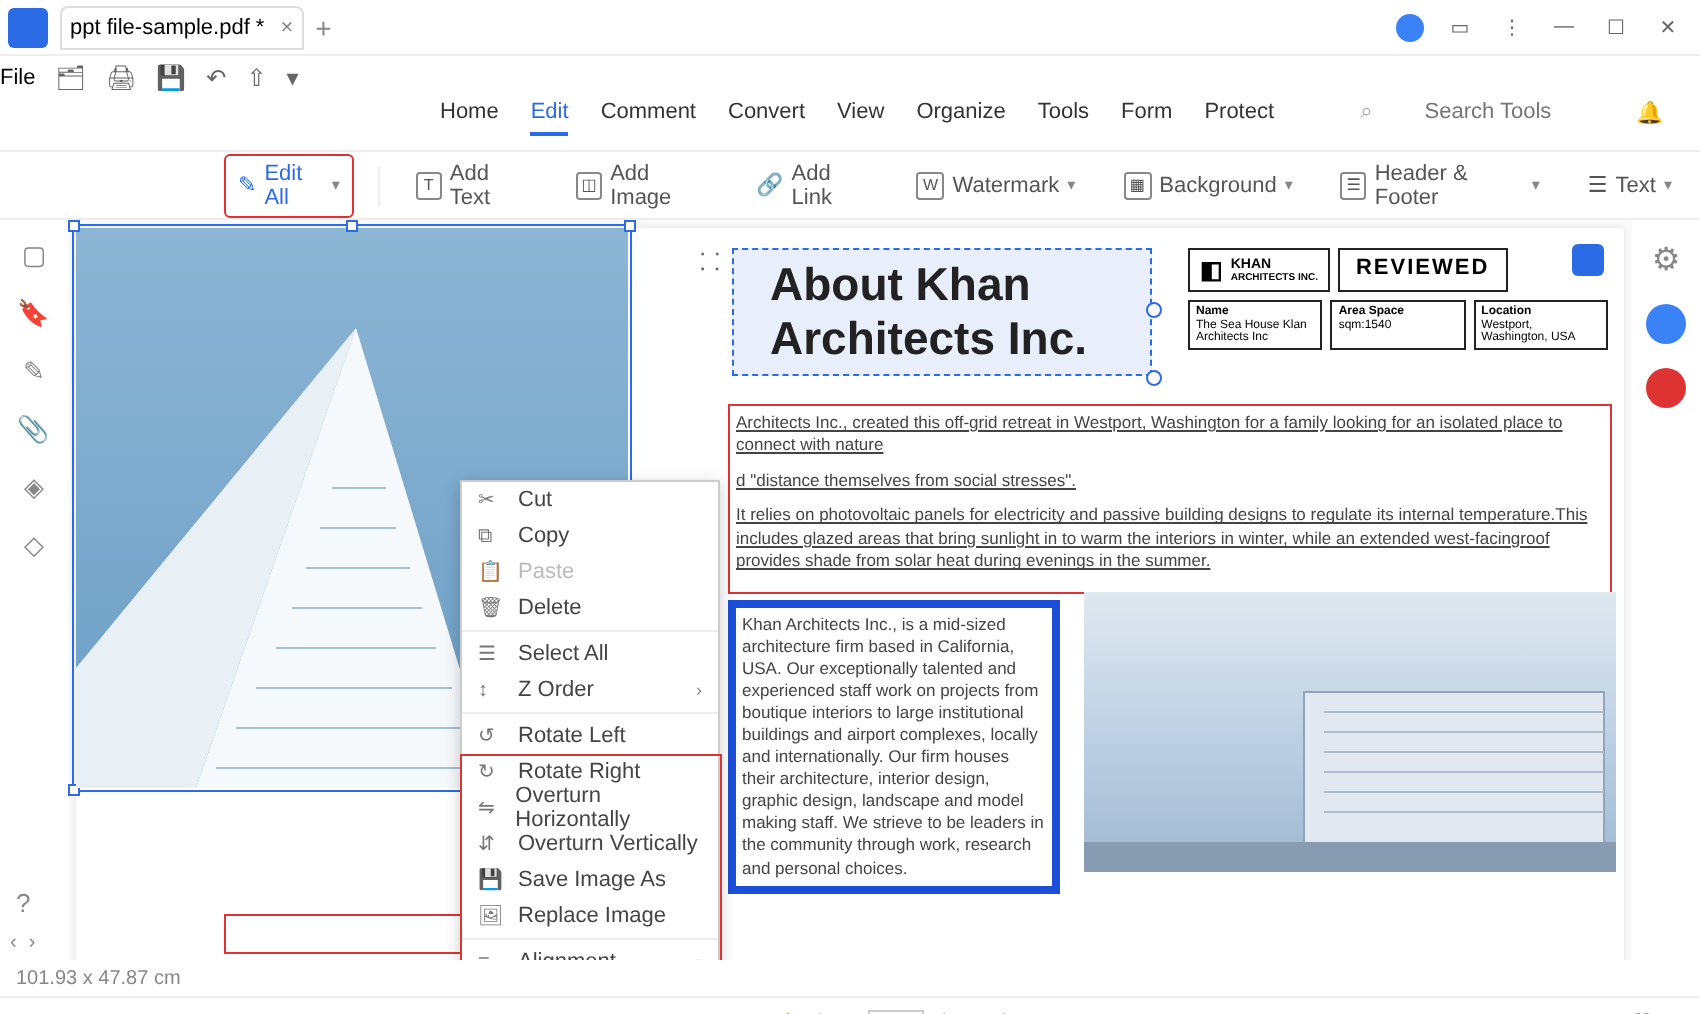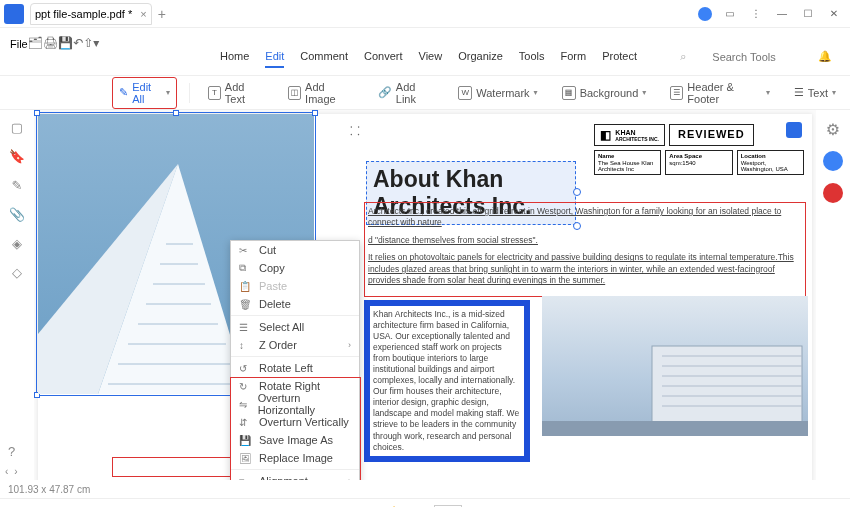--- a/index.html
+++ b/index.html
@@ -5,21 +5,21 @@
 * { margin: 0; padding: 0; box-sizing: border-box; font-family: "Segoe UI", Arial, sans-serif; }
 body { width: 850px; height: 507px; background: #fff; overflow: hidden; position: relative; }
 .titlebar { height: 28px; display: flex; align-items: center; background: #fff; border-bottom: 1px solid #eee; }
 .app-icon { width: 20px; height: 20px; background: #2b6be4; border-radius: 3px; margin: 0 6px 0 4px; }
 .tab { display: flex; align-items: center; height: 22px; padding: 0 4px; background: #fff; border: 1px solid #ddd; border-radius: 4px 4px 0 0; font-size: 11px; }
 .tab .close { margin-left: 8px; color: #888; cursor: pointer; }
 .plus { margin-left: 6px; color: #888; font-size: 14px; }
 .win-ctrls { margin-left: auto; display: flex; gap: 10px; padding-right: 8px; align-items: center; }
 .avatar { width: 14px; height: 14px; border-radius: 50%; background: #3b82f6; }
 .win-btn { width: 16px; height: 16px; display: flex; align-items: center; justify-content: center; color: #666; font-size: 10px; }
-.filebar { height: 22px; display: flex; align-items: flex-end; padding: 0 10px; font-size: 11px; }
+.filebar { height: 22px; display: flex; align-items: center; padding: 0 0; gap: 10px; font-size: 11px; }
 .filebar .ico { color: #666; font-size: 12px; }
 .tabs-row { height: 26px; display: flex; align-items: flex-start; gap: 16px; padding: 0 8px 0 220px; font-size: 11px; color: #333; border-bottom: 1px solid #eee; }
 .tabs-row .tabm { cursor: pointer; padding-bottom: 4px; }
 .tabs-row .active { color: #2b6be4; border-bottom: 2px solid #2b6be4; }
 .search-tools { margin-left: auto; display: flex; align-items: center; gap: 4px; color: #aaa; }
 .search-tools input { border: none; font-size: 11px; width: 80px; outline: none; margin-left: 22px; }
 .bell { margin: 0 10px; color: #888; }
 .ribbon { height: 34px; display: flex; align-items: center; gap: 12px; padding: 0 8px 0 112px; border-bottom: 1px solid #eee; font-size: 11px; }
 .ribbon-item { display: flex; align-items: center; gap: 4px; padding: 3px 6px; cursor: pointer; color: #555; }
 .ribbon-item.red { border: 1.5px solid #d33; border-radius: 3px; color: #2b6be4; }
@@ -35,33 +35,33 @@
 .handle { position: absolute; width: 6px; height: 6px; background: #fff; border: 1px solid #2b6be4; }
 .building { position: absolute; bottom: 0; left: 0; width: 280px; height: 240px; background: transparent; }
 .building svg { width: 100%; height: 100%; }
 .ctx-menu { position: absolute; left: 196px; top: 130px; width: 130px; background: #fff; border: 1px solid #ccc; box-shadow: 0 2px 8px rgba(0,0,0,0.2); z-index: 50; font-size: 11px; }
 .ctx-item { display: flex; align-items: center; height: 18px; padding: 0 8px; color: #444; cursor: pointer; }
 .ctx-item.disabled { color: #bbb; }
 .ctx-sep { height: 1px; background: #eee; margin: 2px 0; }
 .ctx-ico { width: 14px; margin-right: 6px; color: #777; font-size: 10px; display: inline-flex; }
 .ctx-arrow { margin-left: auto; font-size: 9px; color: #888; }
 .ctx-redbox1 { position: absolute; left: -1px; top: 136px; width: 131px; height: 132px; border: 1.5px solid #d33; pointer-events: none; }
-.title-box { position: absolute; left: 328px; top: 10px; width: 210px; height: 64px; border: 1.5px dashed #2b6be4; display: flex; flex-direction: column; justify-content: center; padding: 6px; background: rgba(100,150,230,0.15); margin-top: 37px; }
+.title-box { position: absolute; left: 328px; top: 10px; width: 210px; height: 64px; border: 1.5px dashed #2b6be4; display: flex; flex-direction: column; justify-content: center; padding: 18px; background: rgba(100,150,230,0.15); }
 .title-box .l { font-size: 23px; font-weight: 900; color: #222; font-family: Arial Black, Arial; }
 .sel-circle { position: absolute; width: 8px; height: 8px; border: 1.5px solid #2b6be4; border-radius: 50%; background: #fff; }
 .info-blocks { position: absolute; left: 556px; top: 10px; width: 210px; display: flex; flex-direction: column; gap: 4px; }
 .info-row { display: flex; gap: 4px; }
 .khan-block { border: 1px solid #222; padding: 3px 5px; font-size: 7px; display: flex; align-items: center; gap: 4px; font-weight: bold; }
 .reviewed { border: 1.5px solid #222; padding: 3px 8px; font-size: 11px; font-weight: 900; letter-spacing: 1px; }
 .contact-row { display: flex; gap: 4px; }
 .contact-box { border: 1px solid #222; padding: 2px 3px; font-size: 6px; flex: 1; }
 .contact-box .h { font-weight: bold; margin-bottom: 1px; }
 .body-text { position: absolute; left: 326px; top: 88px; width: 442px; border: 1px solid #d33; padding: 3px; font-size: 8.5px; color: #444; line-height: 1.35; text-decoration: underline; }
 .body-text p { margin-bottom: 6px; }
-.lower-col { position: absolute; left: 326px; top: 186px; width: 166px; border: 6px solid #1d4ed8; padding: 3px; font-size: 8.5px; color: #444; line-height: 1.3; }
+.lower-col { position: absolute; left: 326px; top: 186px; width: 166px; border: 4px solid #1d4ed8; padding: 3px; font-size: 8.5px; color: #444; line-height: 1.3; }
 .lower-img { position: absolute; left: 504px; top: 182px; width: 266px; height: 140px; background: linear-gradient(180deg,#e0e8f0 0%,#b8cce0 60%,#a0b8d0 100%); overflow:hidden; }
 .crop-icon { position: absolute; left: 312px; top: 8px; color: #666; font-size: 12px; }
 .cloud-ico { position: absolute; right: 10px; top: 8px; width: 16px; height: 16px; background: #2b6be4; border-radius: 3px; }
 .r-tool { width:20px; height:20px; border-radius:50%; background:#3b82f6; }
 .r-tool.red { background:#d33; }
 .status-top { padding: 2px 8px; font-size: 10px; color: #888; display:flex; align-items:center; height:18px;text-align:right; }
 .status-bot { height: 26px; display: flex; align-items: center; padding: 0 8px; font-size: 10px; color: #666; gap: 10px; border-top: 1px solid #eee; }
 .status-bot .mid { display: flex; align-items: center; gap: 8px; margin: 0 auto 0 380px; }
 .status-bot .right { margin-left: auto; display: flex; align-items: center; gap: 8px; }
 .page-input { width: 28px; height: 14px; border: 1px solid #ccc; text-align: center; font-size: 10px; }

